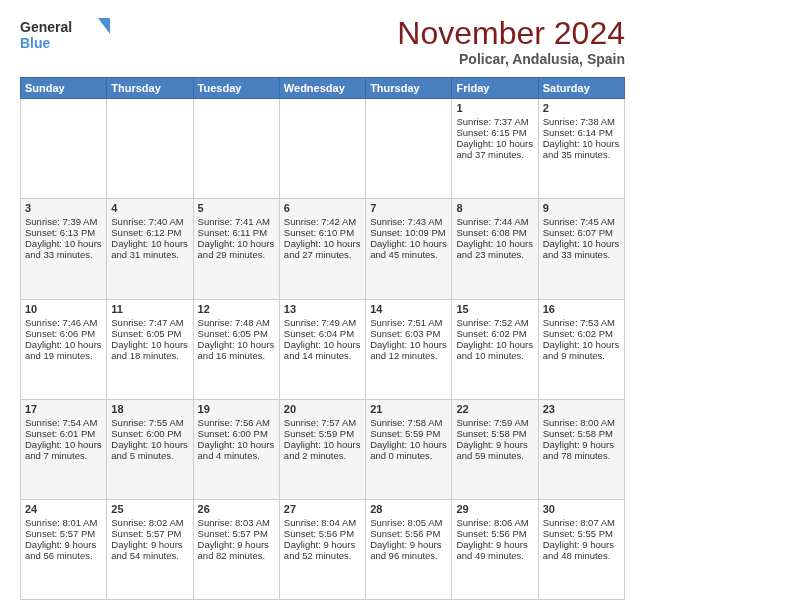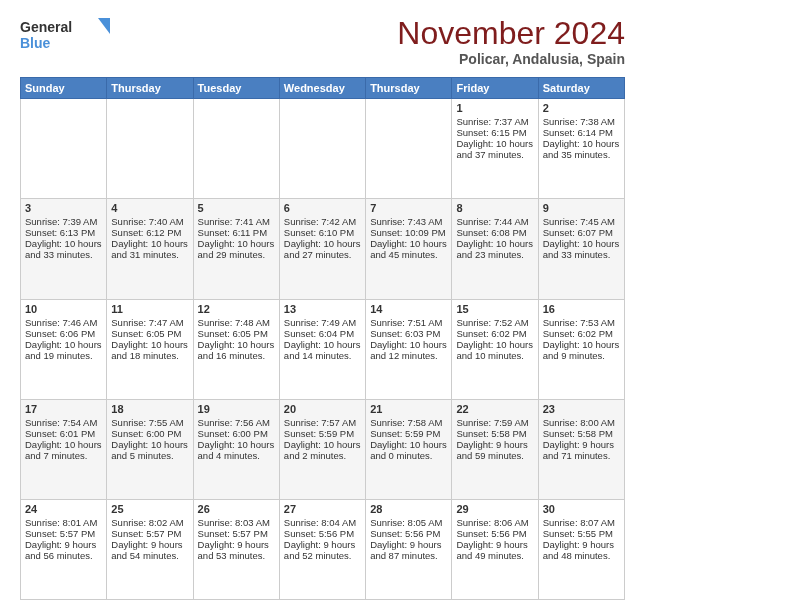--- a/index.html
+++ b/index.html
@@ -139,26 +139,26 @@
           <td><span class="day-num">15</span><span>Sunrise: 7:52 AM</span><br><span>Sunset: 6:02 PM</span><br><span>Daylight: 10 hours</span><br><span>and 10 minutes.</span><br></td>
           <td><span class="day-num">16</span><span>Sunrise: 7:53 AM</span><br><span>Sunset: 6:02 PM</span><br><span>Daylight: 10 hours</span><br><span>and 9 minutes.</span><br></td>
         </tr>
         <tr>
           <td><span class="day-num">17</span><span>Sunrise: 7:54 AM</span><br><span>Sunset: 6:01 PM</span><br><span>Daylight: 10 hours</span><br><span>and 7 minutes.</span><br></td>
           <td><span class="day-num">18</span><span>Sunrise: 7:55 AM</span><br><span>Sunset: 6:00 PM</span><br><span>Daylight: 10 hours</span><br><span>and 5 minutes.</span><br></td>
           <td><span class="day-num">19</span><span>Sunrise: 7:56 AM</span><br><span>Sunset: 6:00 PM</span><br><span>Daylight: 10 hours</span><br><span>and 4 minutes.</span><br></td>
           <td><span class="day-num">20</span><span>Sunrise: 7:57 AM</span><br><span>Sunset: 5:59 PM</span><br><span>Daylight: 10 hours</span><br><span>and 2 minutes.</span><br></td>
           <td><span class="day-num">21</span><span>Sunrise: 7:58 AM</span><br><span>Sunset: 5:59 PM</span><br><span>Daylight: 10 hours</span><br><span>and 0 minutes.</span><br></td>
           <td><span class="day-num">22</span><span>Sunrise: 7:59 AM</span><br><span>Sunset: 5:58 PM</span><br><span>Daylight: 9 hours</span><br><span>and 59 minutes.</span><br></td>
-          <td><span class="day-num">23</span><span>Sunrise: 8:00 AM</span><br><span>Sunset: 5:58 PM</span><br><span>Daylight: 9 hours</span><br><span>and 71 minutes.</span><br></td>
+          <td><span class="day-num">23</span><span>Sunrise: 8:00 AM</span><br><span>Sunset: 5:58 PM</span><br><span>Daylight: 9 hours</span><br><span>and 78 minutes.</span><br></td>
         </tr>
         <tr>
           <td><span class="day-num">24</span><span>Sunrise: 8:01 AM</span><br><span>Sunset: 5:57 PM</span><br><span>Daylight: 9 hours</span><br><span>and 56 minutes.</span><br></td>
           <td><span class="day-num">25</span><span>Sunrise: 8:02 AM</span><br><span>Sunset: 5:57 PM</span><br><span>Daylight: 9 hours</span><br><span>and 54 minutes.</span><br></td>
-          <td><span class="day-num">26</span><span>Sunrise: 8:03 AM</span><br><span>Sunset: 5:57 PM</span><br><span>Daylight: 9 hours</span><br><span>and 53 minutes.</span><br></td>
+          <td><span class="day-num">26</span><span>Sunrise: 8:03 AM</span><br><span>Sunset: 5:57 PM</span><br><span>Daylight: 9 hours</span><br><span>and 82 minutes.</span><br></td>
           <td><span class="day-num">27</span><span>Sunrise: 8:04 AM</span><br><span>Sunset: 5:56 PM</span><br><span>Daylight: 9 hours</span><br><span>and 52 minutes.</span><br></td>
-          <td><span class="day-num">28</span><span>Sunrise: 8:05 AM</span><br><span>Sunset: 5:56 PM</span><br><span>Daylight: 9 hours</span><br><span>and 87 minutes.</span><br></td>
+          <td><span class="day-num">28</span><span>Sunrise: 8:05 AM</span><br><span>Sunset: 5:56 PM</span><br><span>Daylight: 9 hours</span><br><span>and 96 minutes.</span><br></td>
           <td><span class="day-num">29</span><span>Sunrise: 8:06 AM</span><br><span>Sunset: 5:56 PM</span><br><span>Daylight: 9 hours</span><br><span>and 49 minutes.</span><br></td>
           <td><span class="day-num">30</span><span>Sunrise: 8:07 AM</span><br><span>Sunset: 5:55 PM</span><br><span>Daylight: 9 hours</span><br><span>and 48 minutes.</span><br></td>
         </tr>
       </tbody>
   </table>
 </div>
 
 </body></html>

